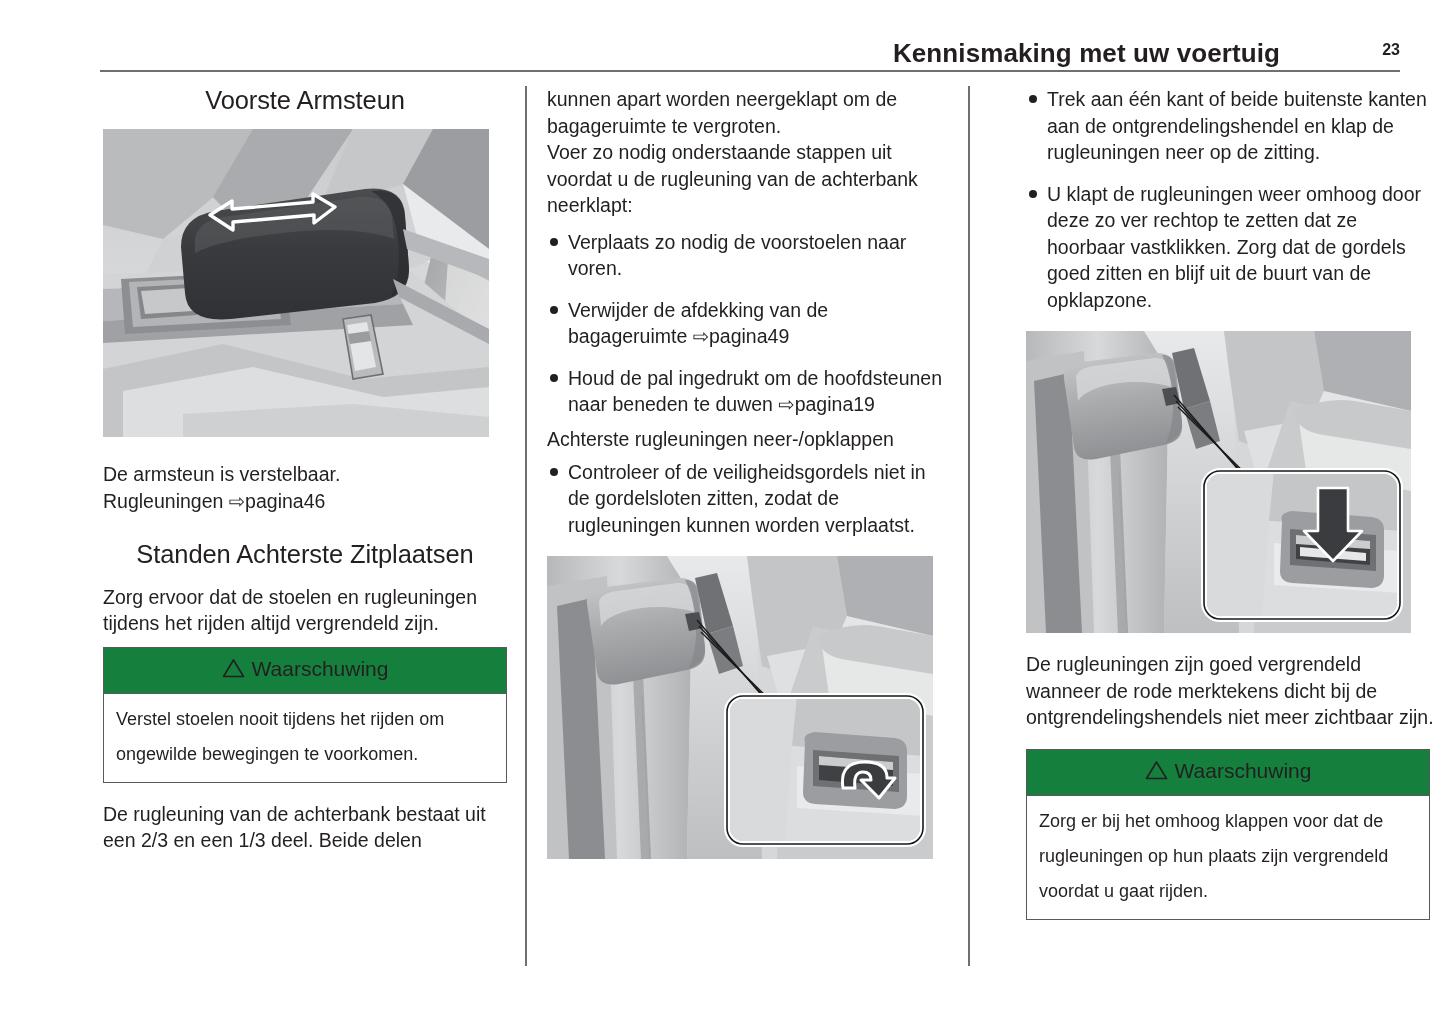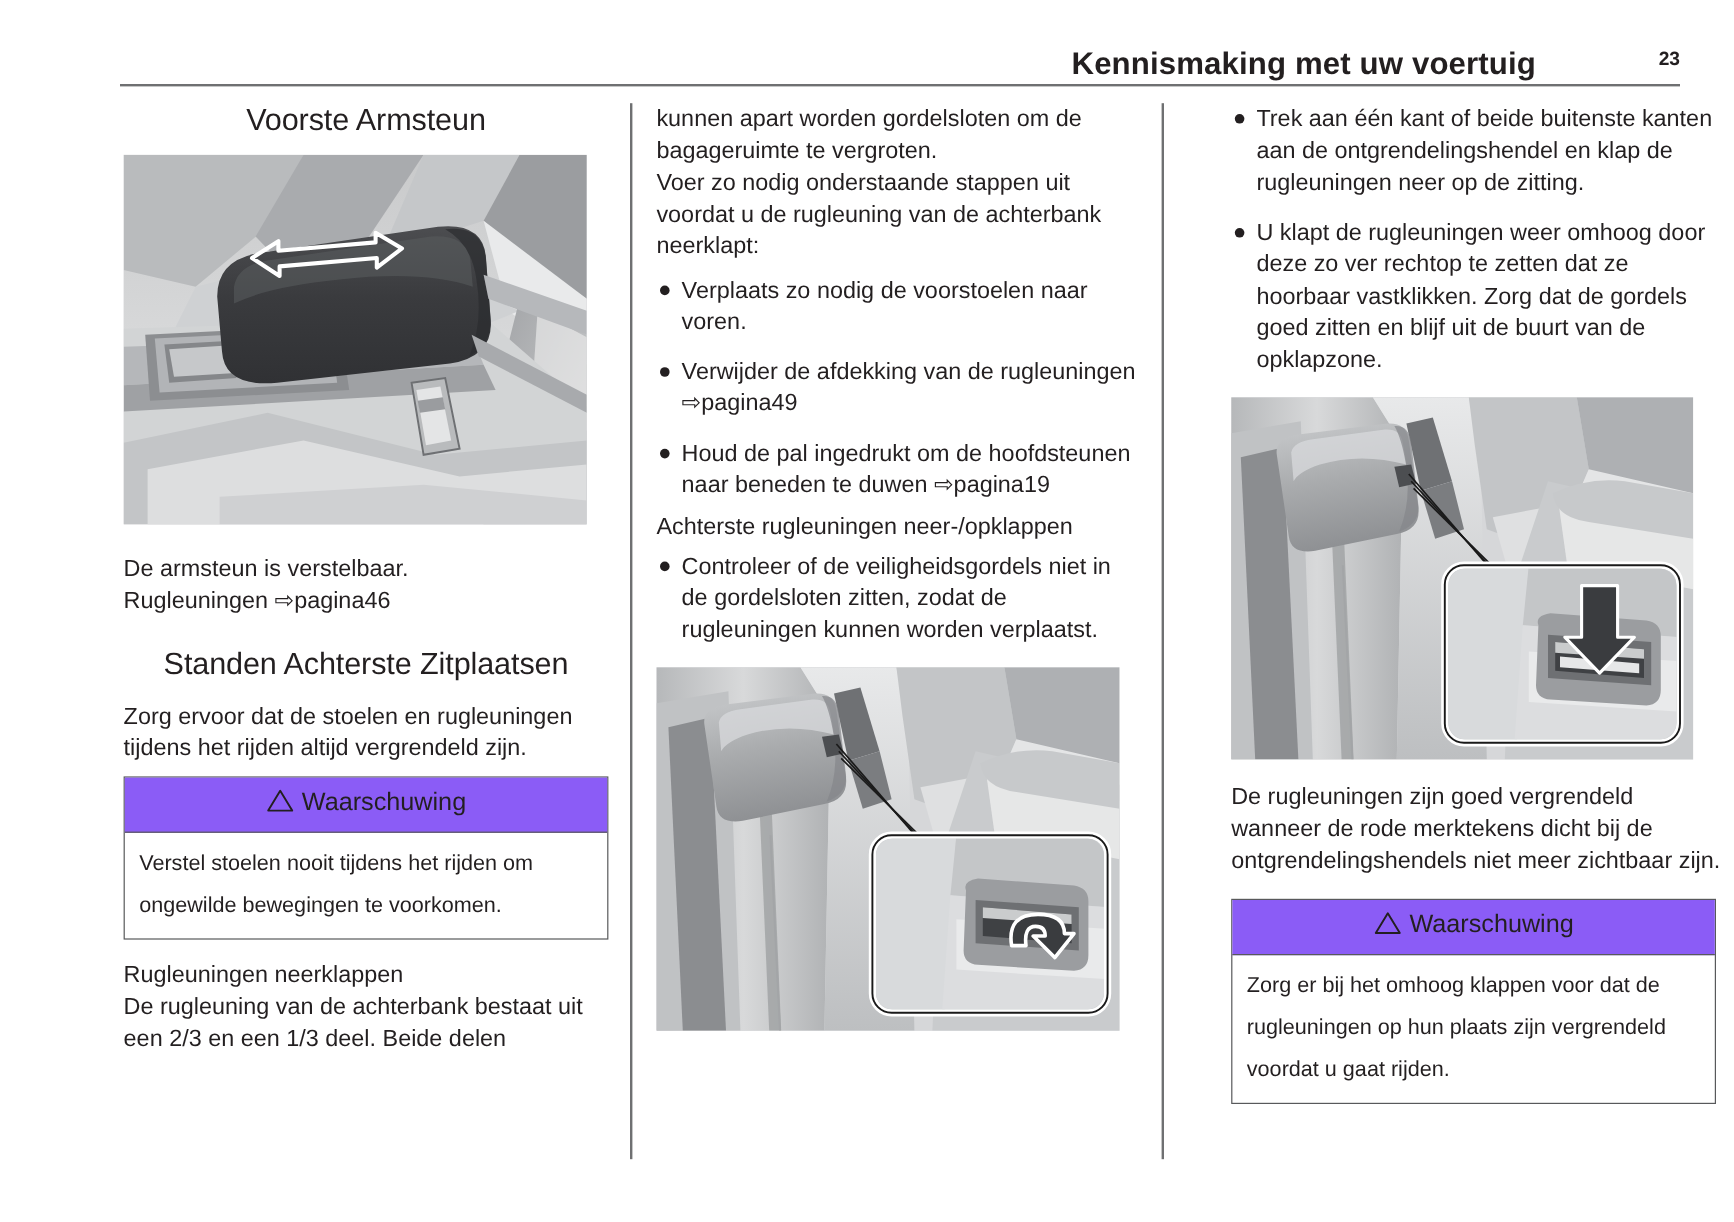--- a/index.html
+++ b/index.html
@@ -117,21 +117,21 @@
     background: #231f20;
   }
 
   
   .warning-box {
     border: 1.5px solid #58595b;
     background: #ffffff;
     box-sizing: border-box;
   }
   .warning-head {
-    background: #8b5cf6;
+    background: #15803d;
     border-bottom: 1.5px solid #58595b;
     text-align: center;
     font-size: 21px;
     padding: 9px 0 10px 0;
     white-space: nowrap;
   }
   .warning-head .wtri {
     display: inline-block;
     vertical-align: -2px;
     margin-right: 7px;
@@ -246,33 +246,32 @@
       <span class="wtri">
         <svg width="23" height="20" viewBox="0 0 23 20">
             <path d="M11.5 2 L21.5 18.5 L1.5 18.5 Z" fill="none" stroke="#231f20" stroke-width="1.6" stroke-linejoin="round"></path>
           </svg>
       </span><span>Waarschuwing</span>
     </div>
     <div class="warning-body">Verstel stoelen nooit tijdens het rijden om ongewilde bewegingen te voorkomen.</div>
   </div>
 
   <div class="gap-m"></div>
-  <h2 class="sub-title">Rugleuningen neerklappen</h2>
   <p class="body-text">De rugleuning van de achterbank bestaat uit een 2/3 en een 1/3 deel. Beide delen</p>
 </div>
 
 <div class="col col-2">
 
-  <p class="body-text">kunnen apart worden gordelsloten om de bagageruimte te vergroten.</p>
+  <p class="body-text">kunnen apart worden neergeklapt om de bagageruimte te vergroten.</p>
   <p class="body-text">Voer zo nodig onderstaande stappen uit voordat u de rugleuning van de achterbank neerklapt:</p>
 
   <div class="gap-s"></div>
   <ul class="bullets">
     <li>Verplaats zo nodig de voorstoelen naar voren.</li>
-    <li>Verwijder de afdekking van de rugleuningen ⇨pagina49</li>
+    <li>Verwijder de afdekking van de bagageruimte ⇨pagina49</li>
     <li>Houd de pal ingedrukt om de hoofdsteunen naar beneden te duwen ⇨pagina19</li>
   </ul>
 
   <div class="gap-s"></div>
   <h2 class="sub-title">Achterste rugleuningen neer-/opklappen</h2>
 
   <div style="height:6px;"></div>
   <ul class="bullets">
     <li>Controleer of de veiligheidsgordels niet in de gordelsloten zitten, zodat de rugleuningen kunnen worden verplaatst.</li>
   </ul>

